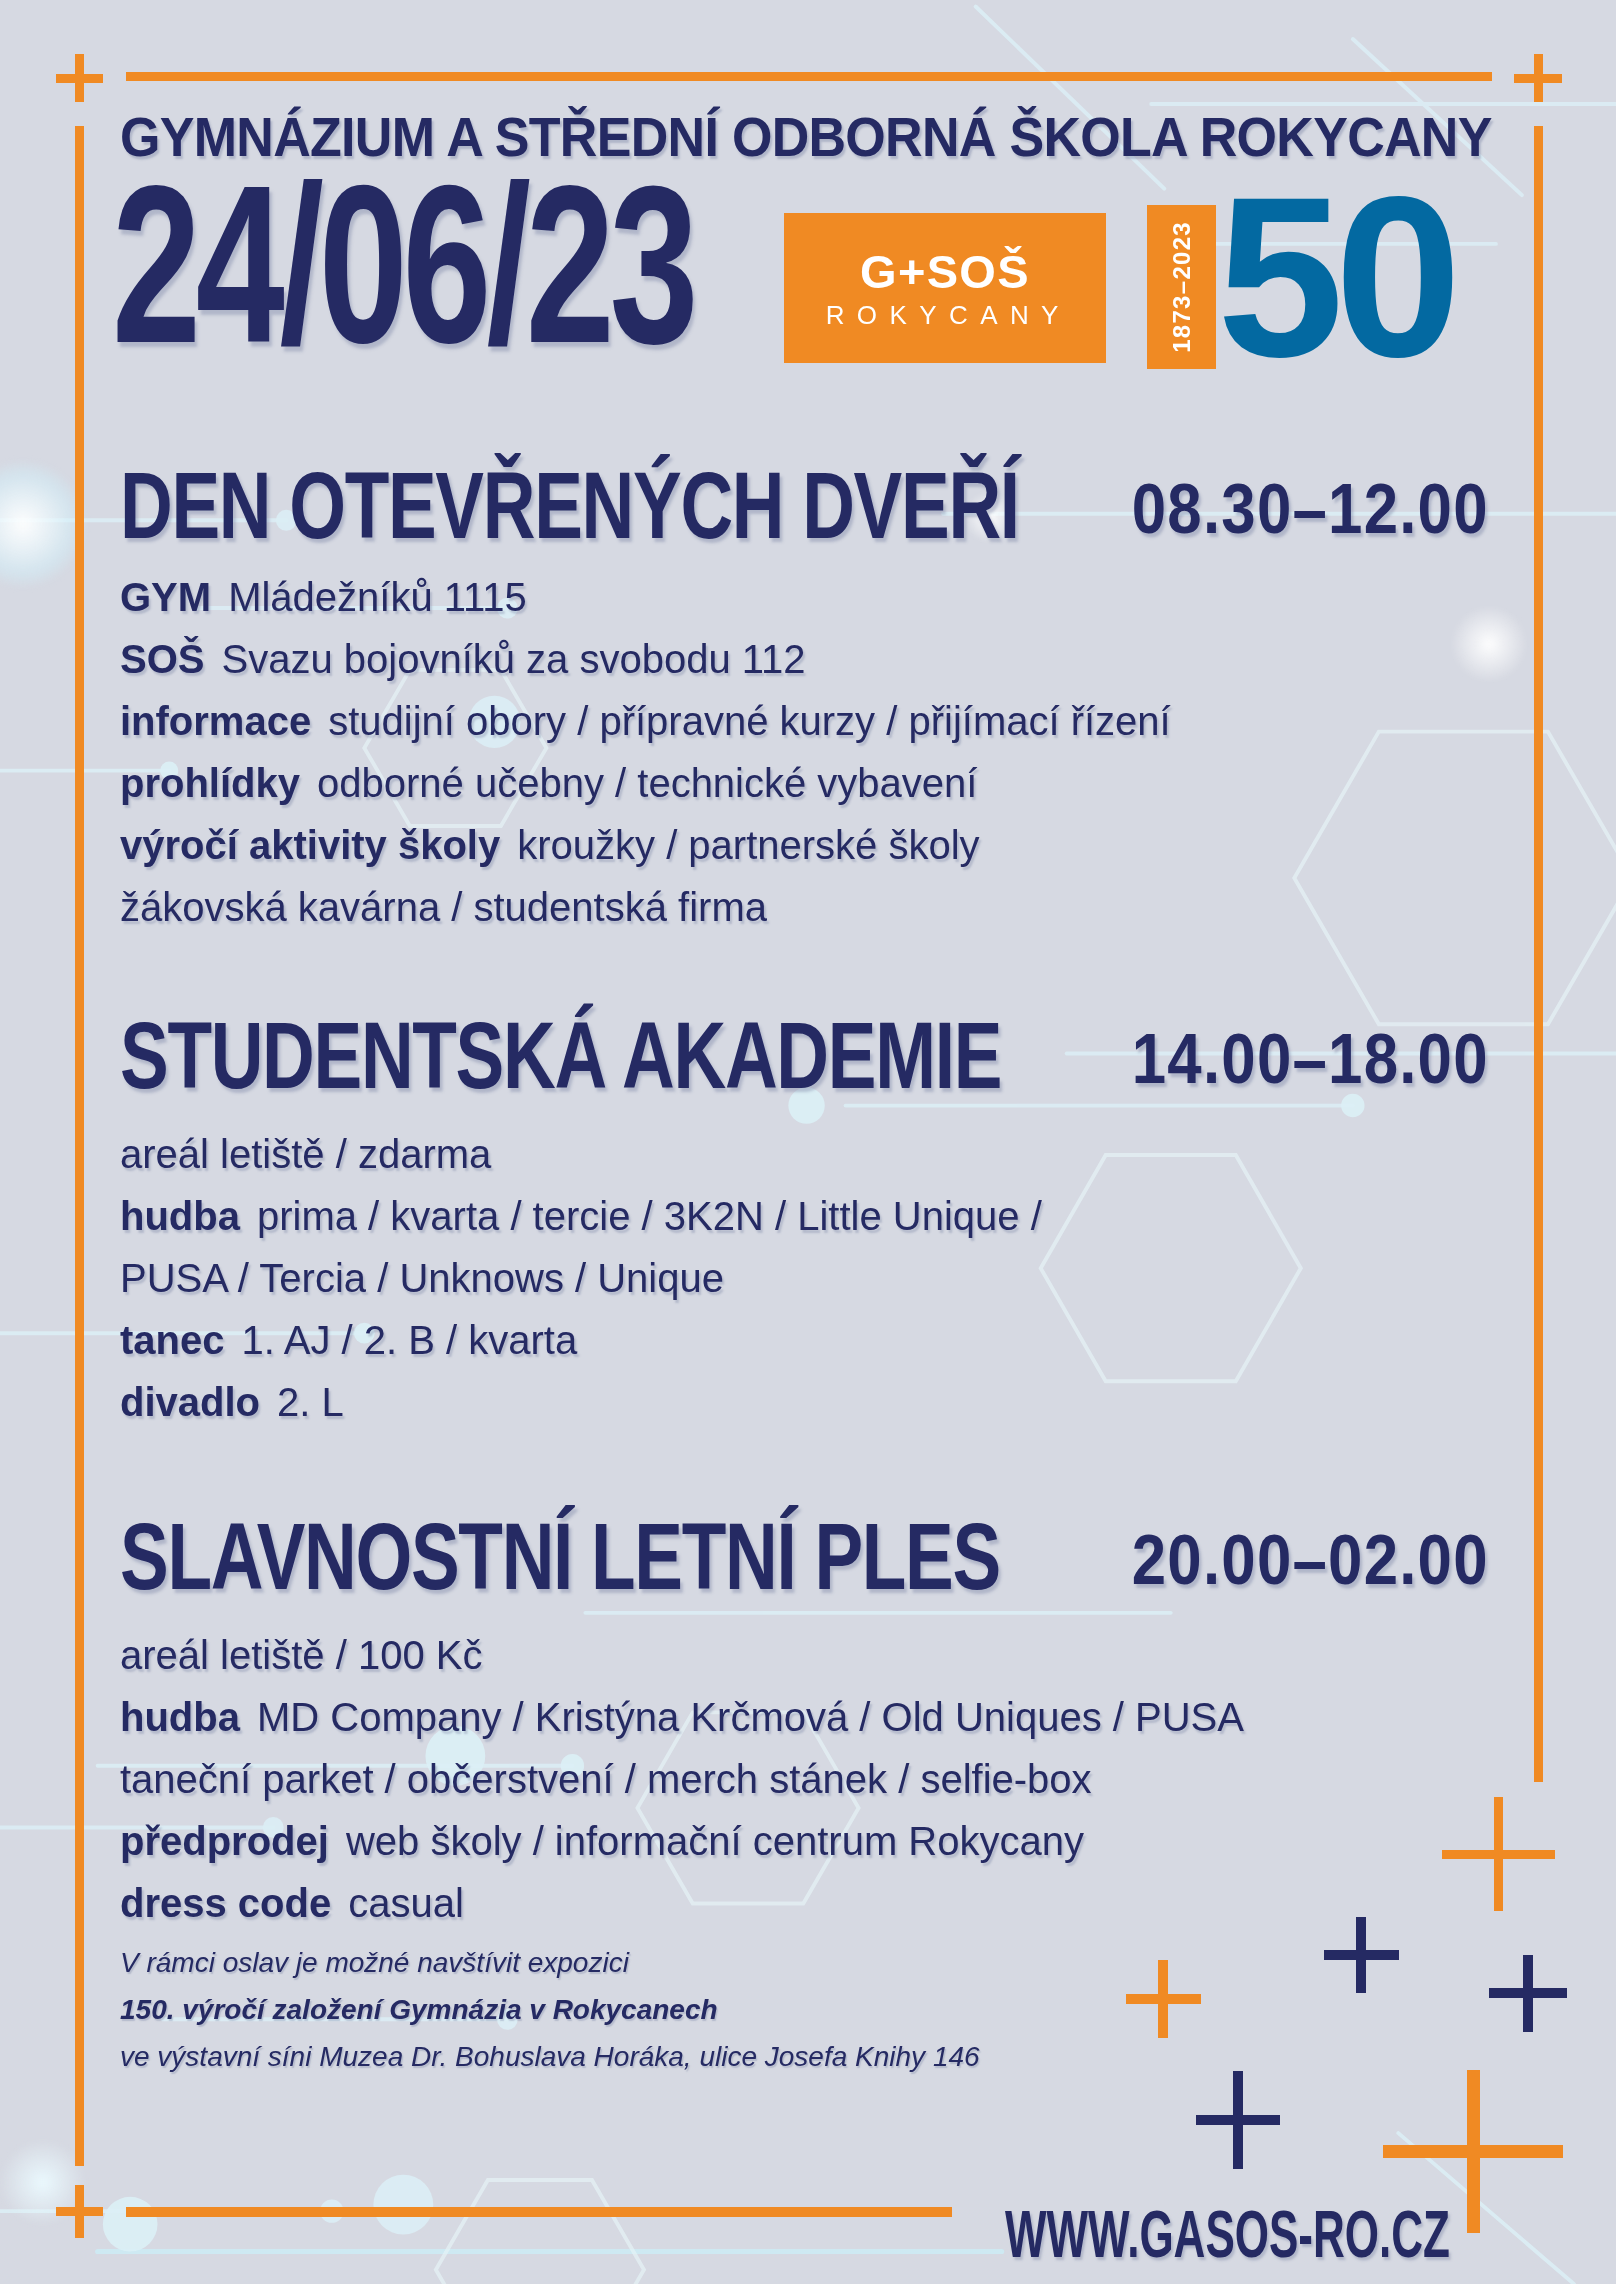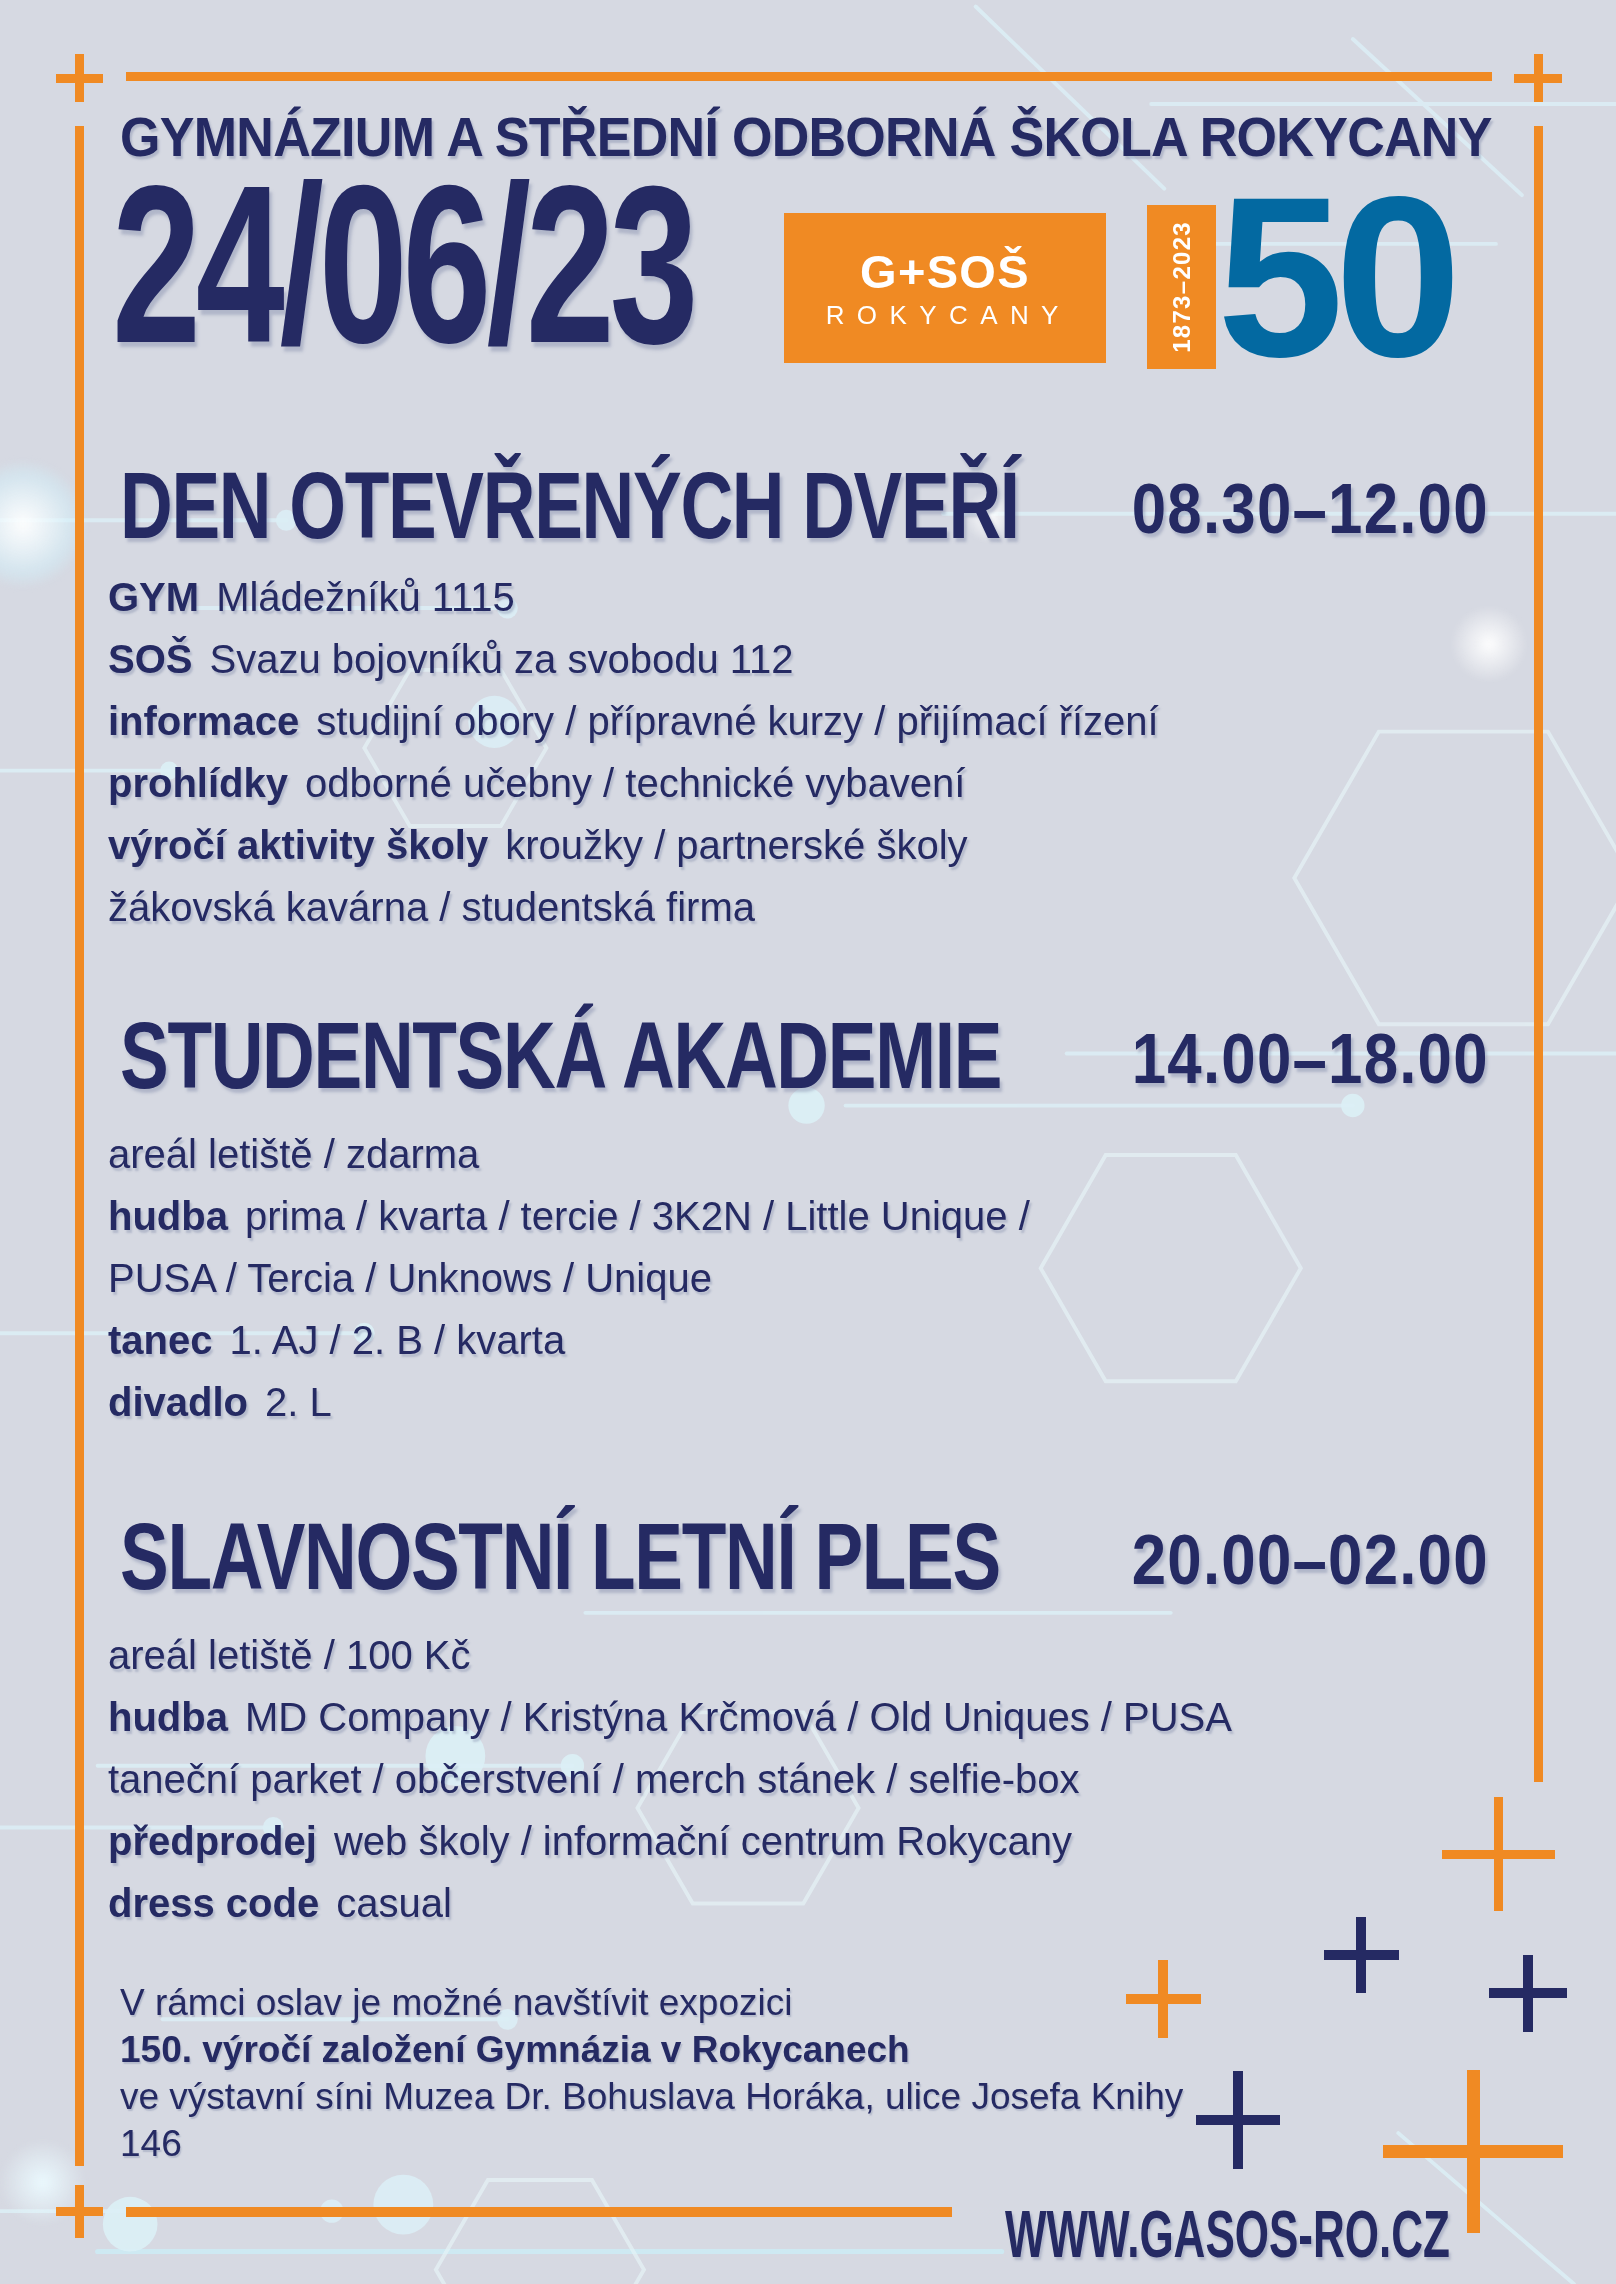--- a/index.html
+++ b/index.html
@@ -62,28 +62,28 @@
   .section-title{
     font-size:73px;font-weight:bold;letter-spacing:-1.3px;line-height:1;white-space:nowrap;
     transform:scale(1,1.3);transform-origin:left bottom;
     text-shadow:2.6px 3.3px 2.6px rgba(130,140,170,.45);
   }
   .section-time{
     font-size:65px;font-weight:bold;letter-spacing:1.3px;line-height:1;white-space:nowrap;
     transform:scale(0.95,1.08);transform-origin:right bottom;margin-bottom:2.6px;
     text-shadow:2.6px 3.3px 2.6px rgba(130,140,170,.45);
   }
-  .section-body{position:absolute;left:108px;width:1372px;text-align:center;}
+  .section-body{position:absolute;left:120px;width:1372px;text-align:center;}
   .line{height:62px;display:flex;align-items:center;font-size:40px;white-space:nowrap;
     text-shadow:2px 2.6px 2px rgba(130,140,170,.4);}
   .line .lbl{font-weight:bold;margin-right:17px;}
   .line .lbl:empty{margin-right:0;}
   
-  .footer{position:absolute;left:120px;top:1979px;width:1106px;font-size:37px;line-height:47px;
-    text-shadow:1.3px 2px 1.3px rgba(130,140,170,.4);}
+  .footer{position:absolute;left:120px;top:1939px;width:1106px;font-size:28px;line-height:47px;
+    text-shadow:1.3px 2px 1.3px rgba(130,140,170,.4);font-style:italic;}
   .footer .b{font-weight:bold;}
   .website{
     position:absolute;left:1005px;top:2201px;
     font-size:44px;font-weight:bold;letter-spacing:0;line-height:1;white-space:nowrap;
     transform:scale(1,1.5);transform-origin:left top;
     text-shadow:2px 2.6px 2px rgba(130,140,170,.45);
   }
 </style>
 </head>
 <body>

